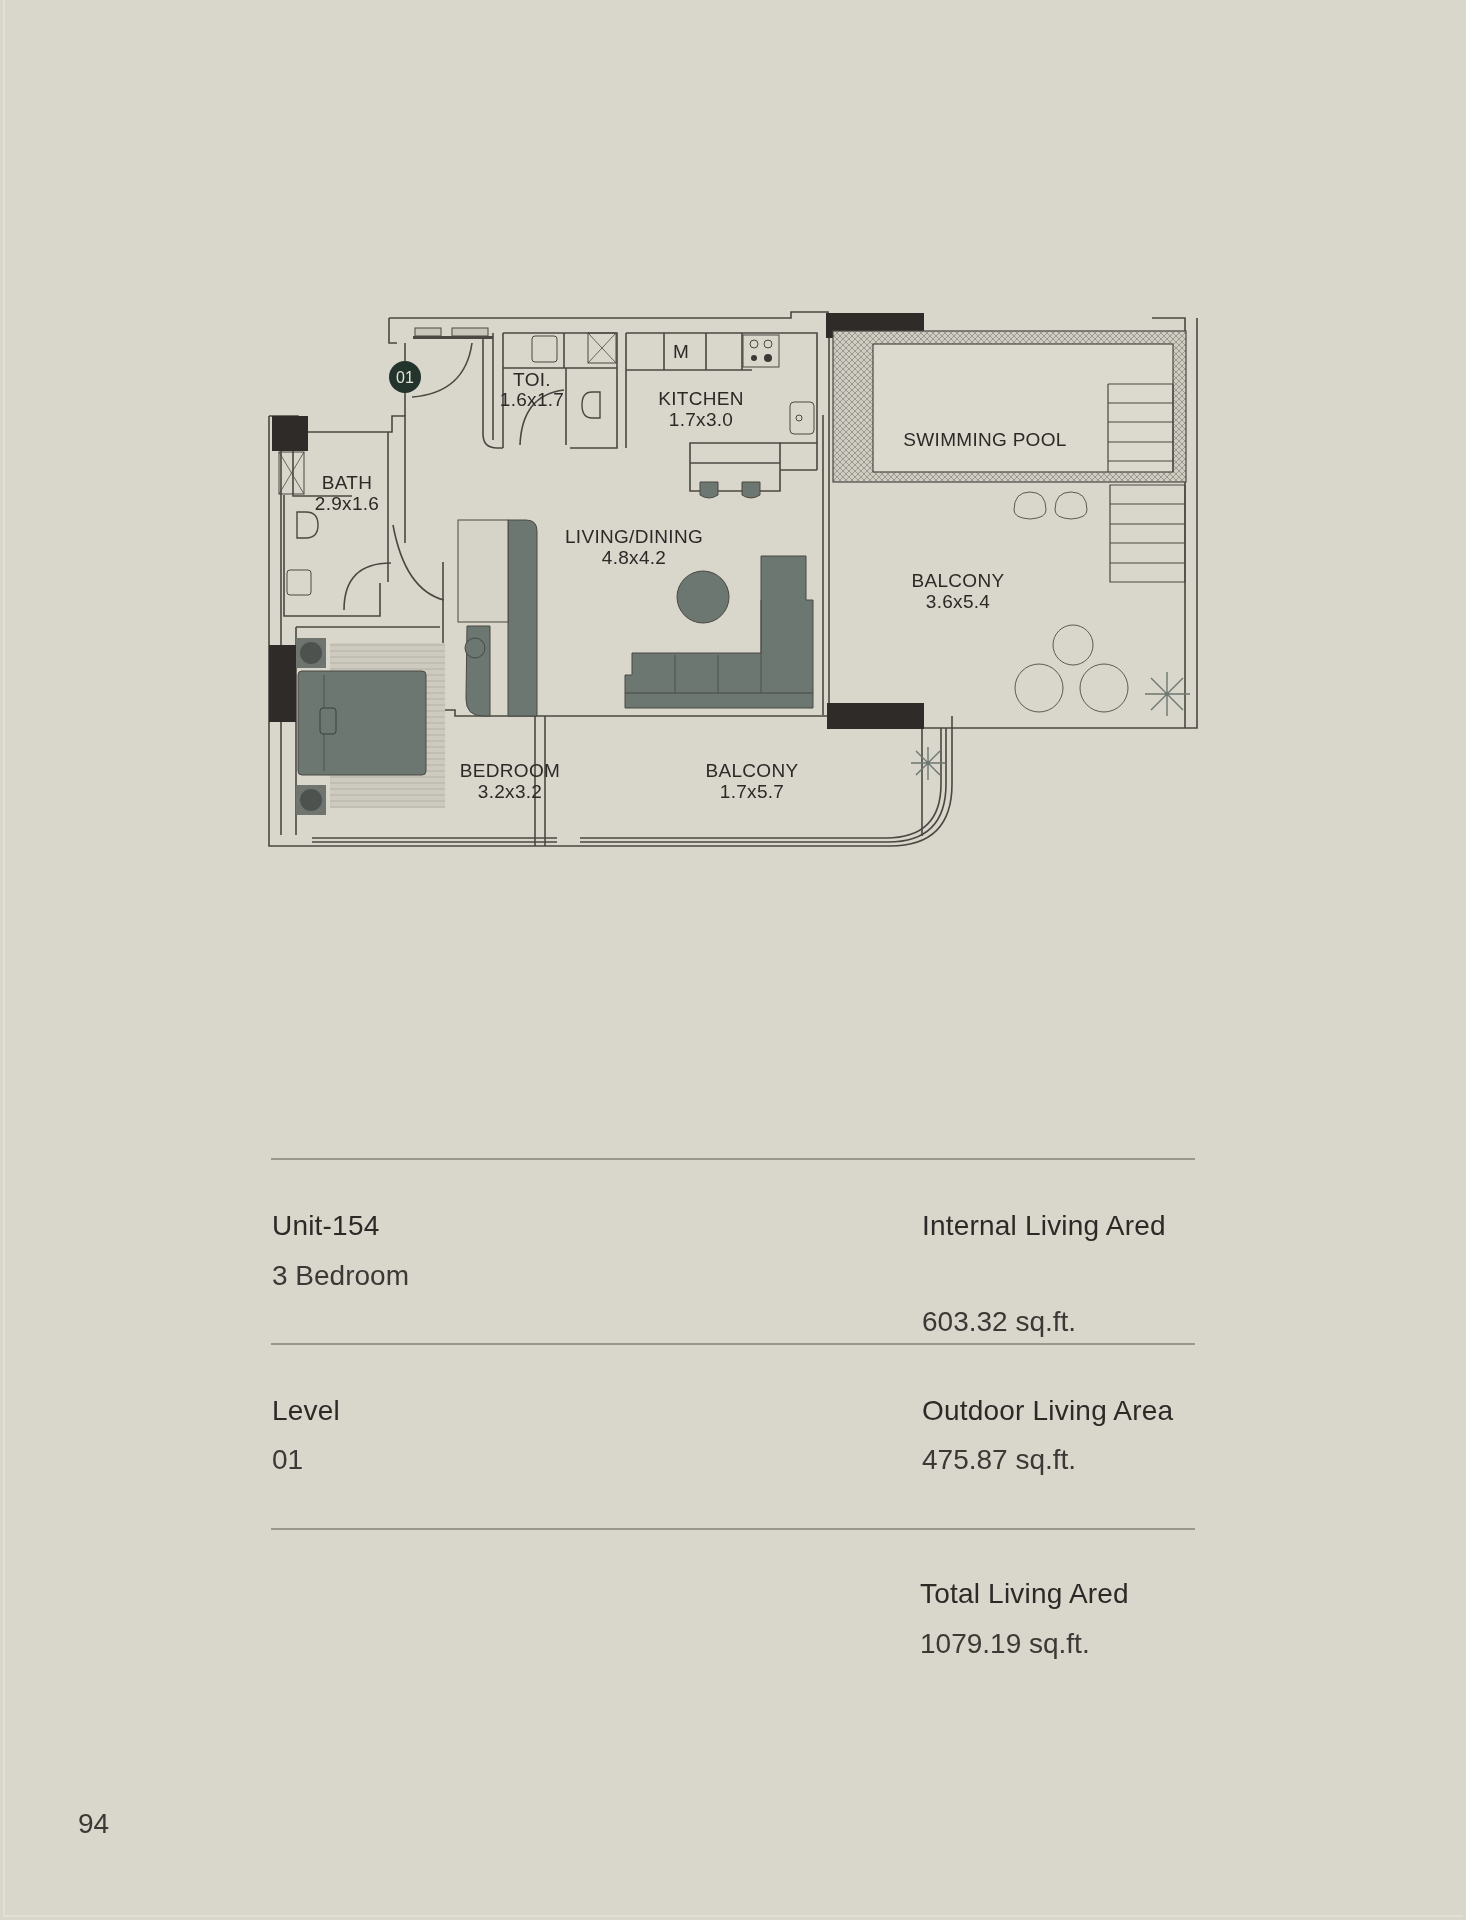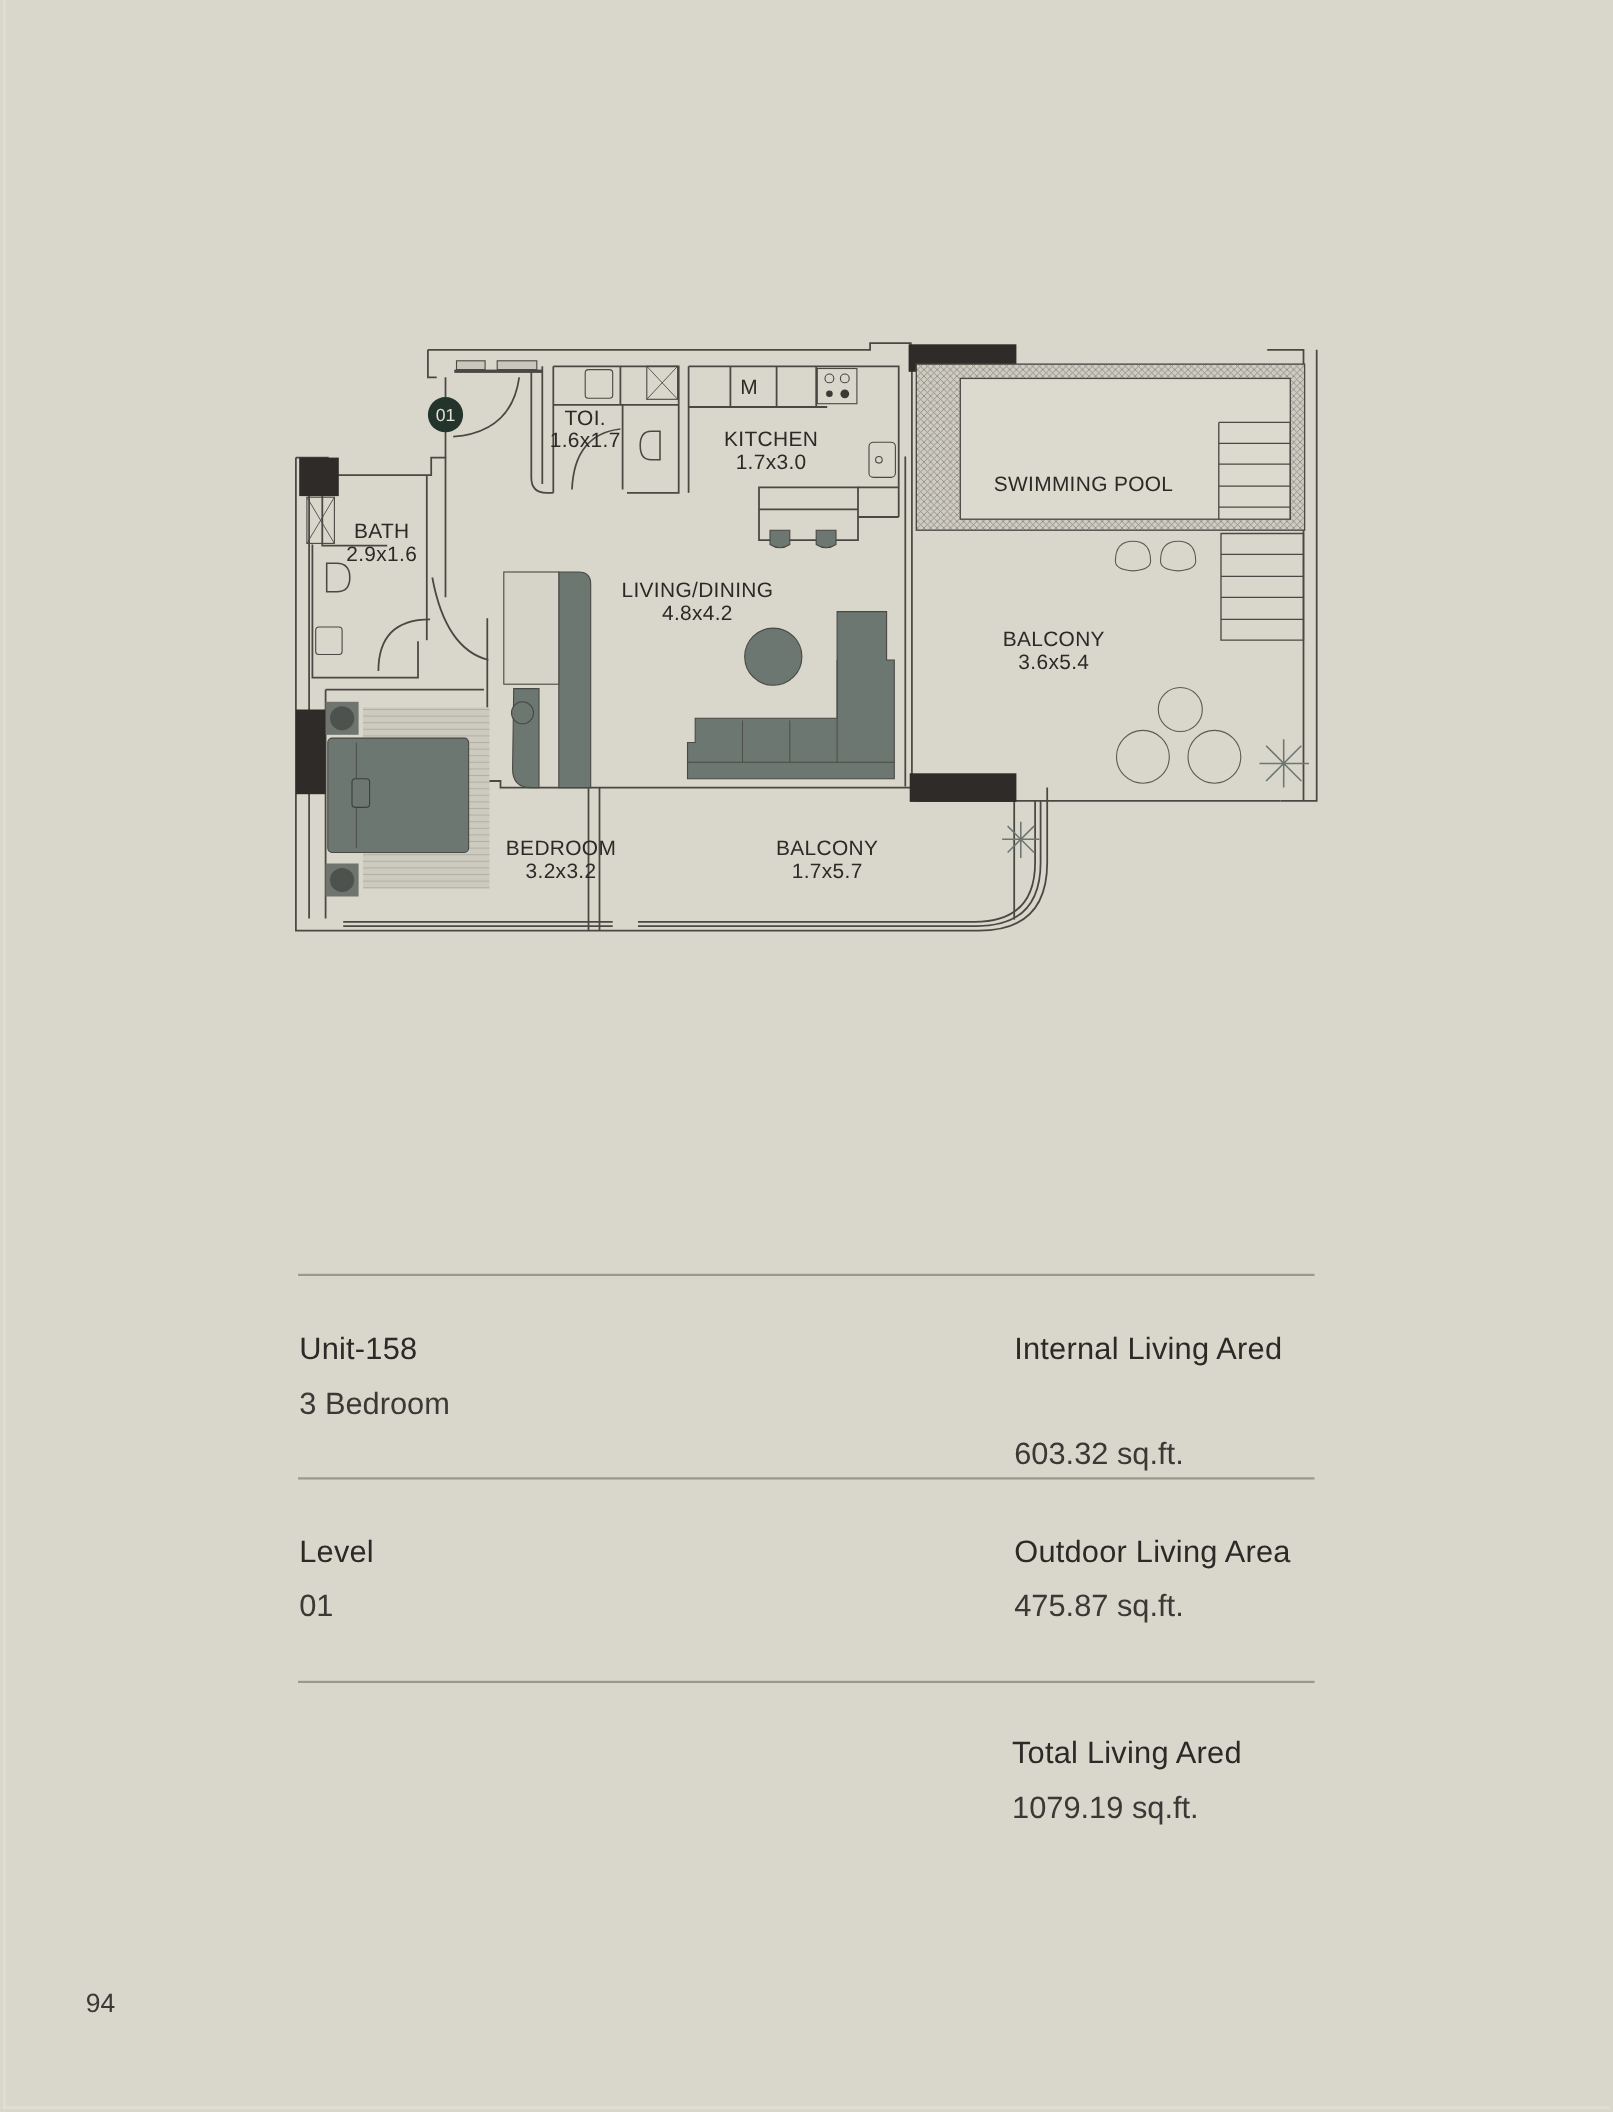--- a/index.html
+++ b/index.html
@@ -5,21 +5,21 @@
   html, body { margin:0; padding:0; }
   body { width:1466px; height:1920px; background:#d9d6cb; position:relative; overflow:hidden;
          font-family:"Liberation Sans", sans-serif; color:#2b2a27; }
   .page-edge { position:absolute; left:3px; top:0; width:1460px; height:1917px; border-left:2px solid #e2dfd6; border-bottom:2px solid #e2dfd6; box-sizing:border-box; pointer-events:none; }
   #plan { position:absolute; left:0; top:0; width:1466px; height:1920px; }
   .room-label { font-family:"Liberation Sans", sans-serif; font-size:19px; fill:#2b2a27; text-anchor:middle; letter-spacing:0.3px; }
   .divider { position:absolute; left:271px; width:924px; height:0; border-top:2px solid #9a978e; }
   .spec { position:absolute; white-space:nowrap; }
   .spec-label { font-size:28px; color:#2b2a27; letter-spacing:0.2px; }
   .spec-value { font-size:28px; color:#3a3935; font-weight:300; }
-  .page-number { position:absolute; left:78px; top:1808px; font-size:24px; color:#3a3935; }
+  .page-number { position:absolute; left:78px; top:1808px; font-size:28px; color:#3a3935; }
   .disclaimer { position:absolute; left:150px; top:1816px; width:1166px; text-align:center; font-size:11.5px; line-height:15px; color:#55534d; }
   .disclaimer span { display:block; }
 </style>
 </head>
 <body>
 
 <div class="page-edge"></div>
 
 <svg id="plan" viewBox="0 0 1466 1920" xmlns="http://www.w3.org/2000/svg">
   <defs>
@@ -198,21 +198,21 @@
     <text class="room-label" x="752" y="777">BALCONY</text>
     <text class="room-label" x="752" y="798">1.7x5.7</text>
   </g>
 </svg>
 
 <div class="divider" style="top:1158px;"></div>
 <div class="divider" style="top:1343px;"></div>
 <div class="divider" style="top:1528px;"></div>
 
 <div>
-  <div class="spec spec-label" style="left:272px; top:1210px;">Unit-158</div>
+  <div class="spec spec-label" style="left:272px; top:1210px;">Unit-154</div>
   <div class="spec spec-value" style="left:272px; top:1260px;">3 Bedroom</div>
   <div class="spec spec-label" style="left:922px; top:1210px;">Internal Living Ared</div>
   <div class="spec spec-value" style="left:922px; top:1260px;margin-top:46px;">603.32 sq.ft.</div>
 
   <div class="spec spec-label" style="left:272px; top:1395px;">Level</div>
   <div class="spec spec-value" style="left:272px; top:1444px;">01</div>
   <div class="spec spec-label" style="left:922px; top:1395px;text-align:center;">Outdoor Living Area</div>
   <div class="spec spec-value" style="left:922px; top:1444px;">475.87 sq.ft.</div>
 
   <div class="spec spec-label" style="left:920px; top:1578px;">Total Living Ared</div>

